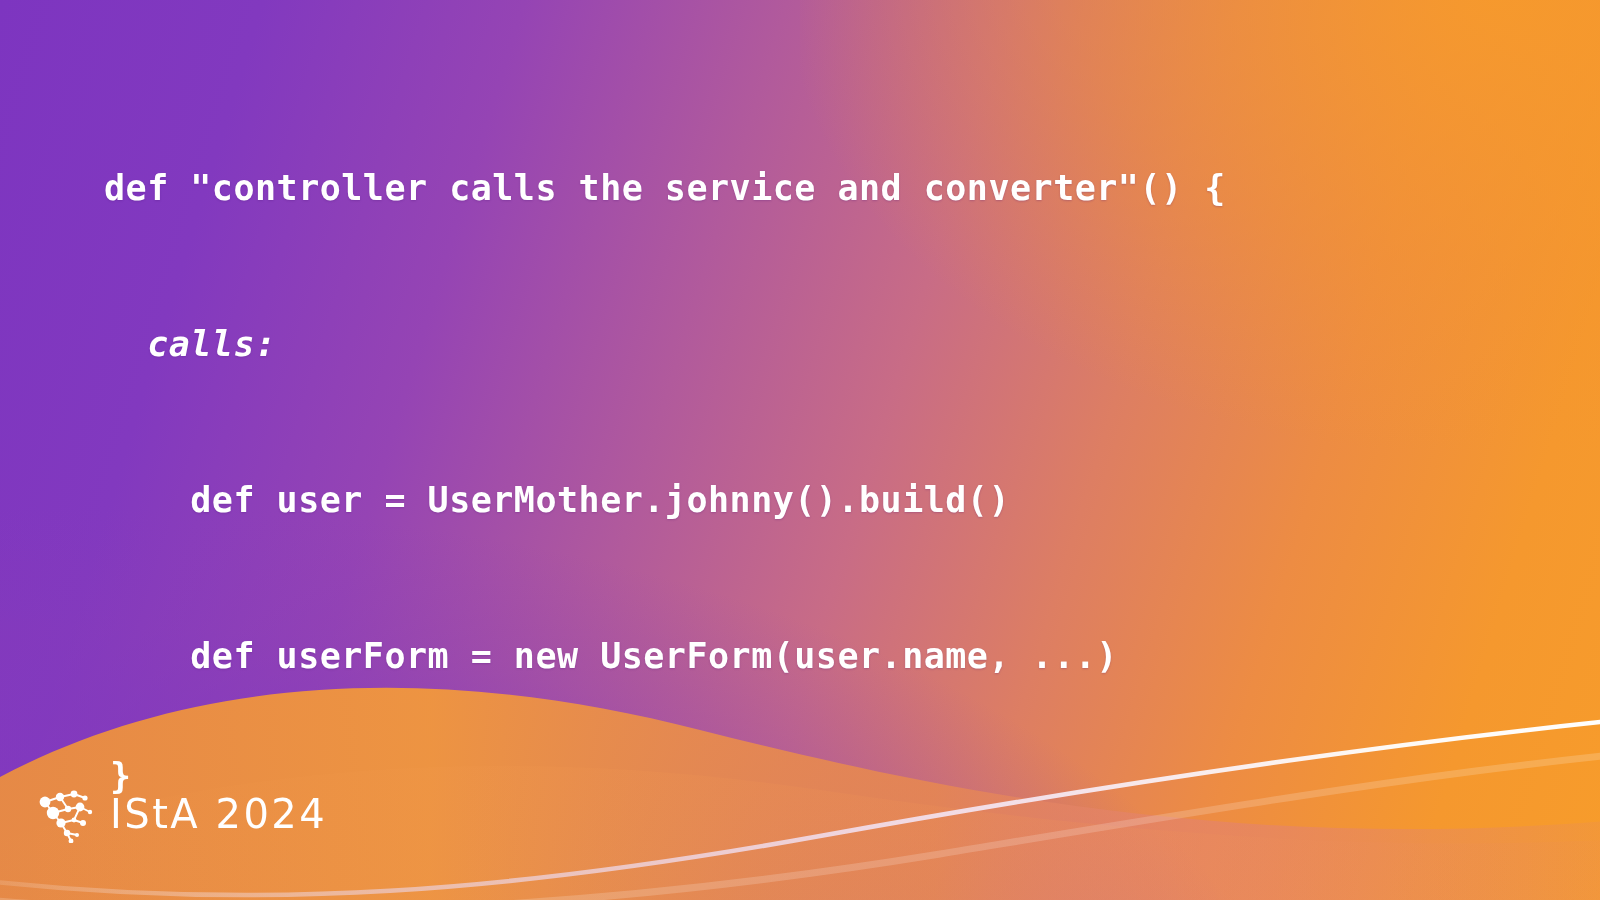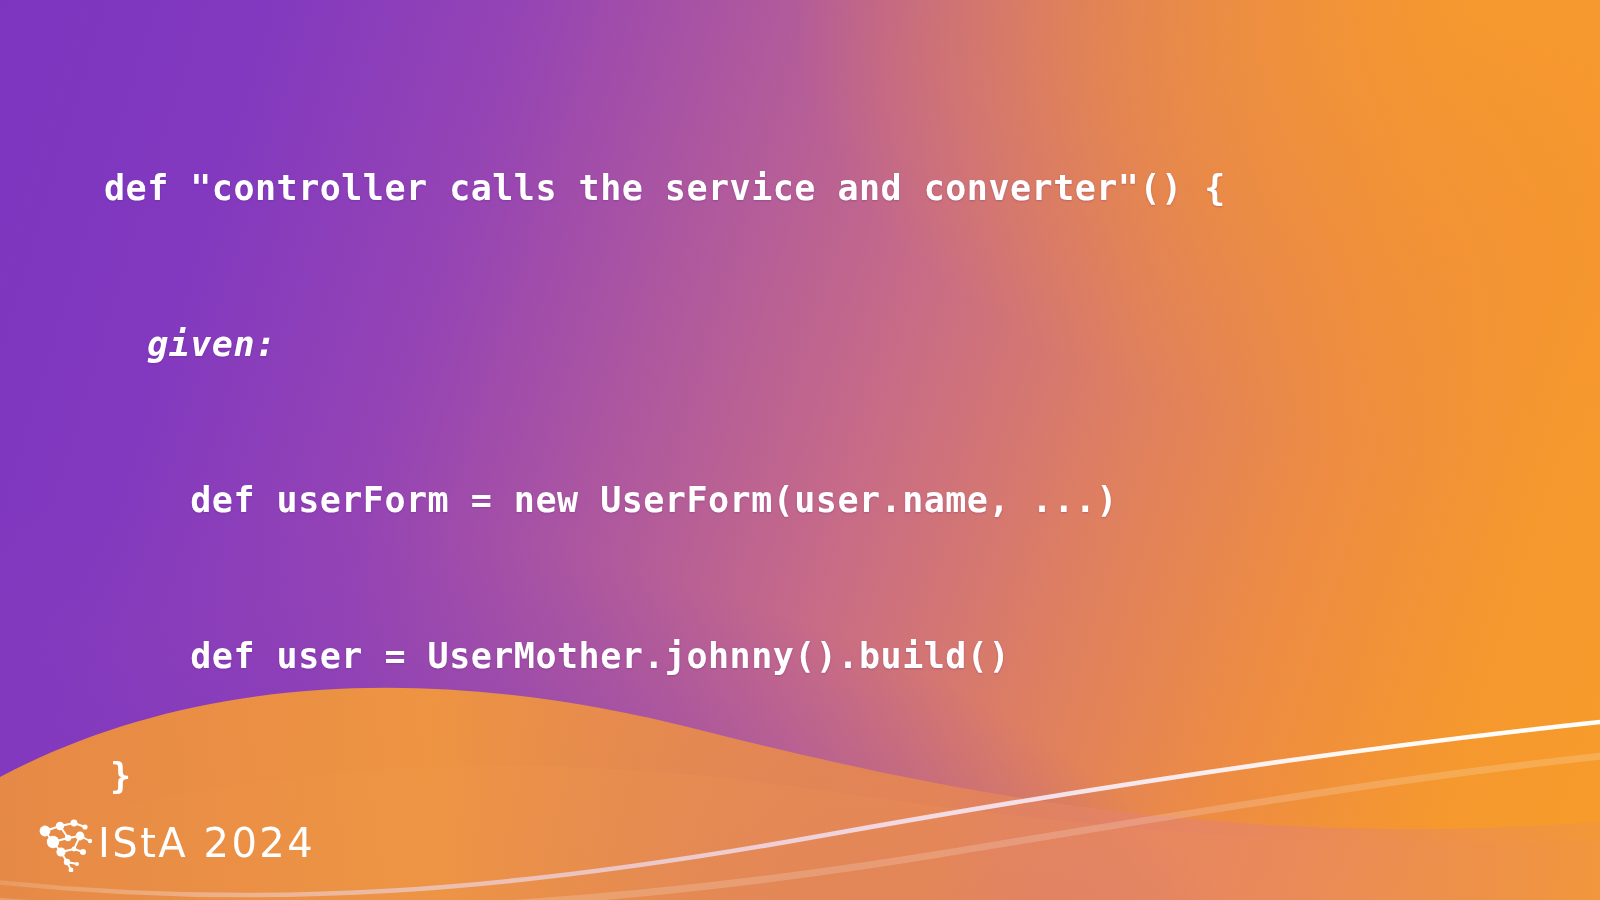--- a/index.html
+++ b/index.html
@@ -81,24 +81,24 @@
     text-shadow: 0 1px 2px rgba(80,25,120,0.25);
   }
 
   .line { white-space: pre; min-height: 52px; }
   .line.kw { font-style: italic; }
 
   
   .footer-logo {
     position: absolute;
     left: 34px;
-    bottom: 28px;
+    bottom: 57px;
     display: flex;
     align-items: center;
-    gap: 2px;
+    gap: 14px;
   }
   .logo-mark { width: 62px; height: 58px; display: block; }
   .logo-word {
     color: #ffffff;
     font-family: "DejaVu Sans", "Liberation Sans", sans-serif;
     font-size: 40px;
     letter-spacing: 2.5px;
     line-height: 1;
     font-weight: 500;
     white-space: pre;
@@ -151,23 +151,23 @@
 
     <path d="M -40,214 C 220,120 520,106 820,150 C 1120,194 1380,214 1640,198 L 1640,260 L -40,260 Z" fill="url(#gFaint)"></path>
 
     <path d="M -40,238 C 260,274 520,250 820,196 C 1120,142 1380,104 1640,78" fill="none" stroke="url(#gLight)" stroke-width="4.5" stroke-linecap="round"></path>
 
     <path d="M -40,258 C 300,288 620,266 940,214 C 1220,168 1420,134 1640,112" fill="none" stroke="#FFFFFF" stroke-opacity="0.18" stroke-width="7" stroke-linecap="round"></path>
   </svg>
 
   <div class="code">
     <div class="line">def "controller calls the service and converter"() {</div>
-    <div class="line kw">  given:</div>
+    <div class="line kw">  calls:</div>
+    <div class="line">    def user = UserMother.johnny().build()</div>
     <div class="line">    def userForm = new UserForm(user.name, ...)</div>
-    <div class="line">    def user = UserMother.johnny().build()</div>
     
     
     
     
     
     
     
     
   </div>
 

